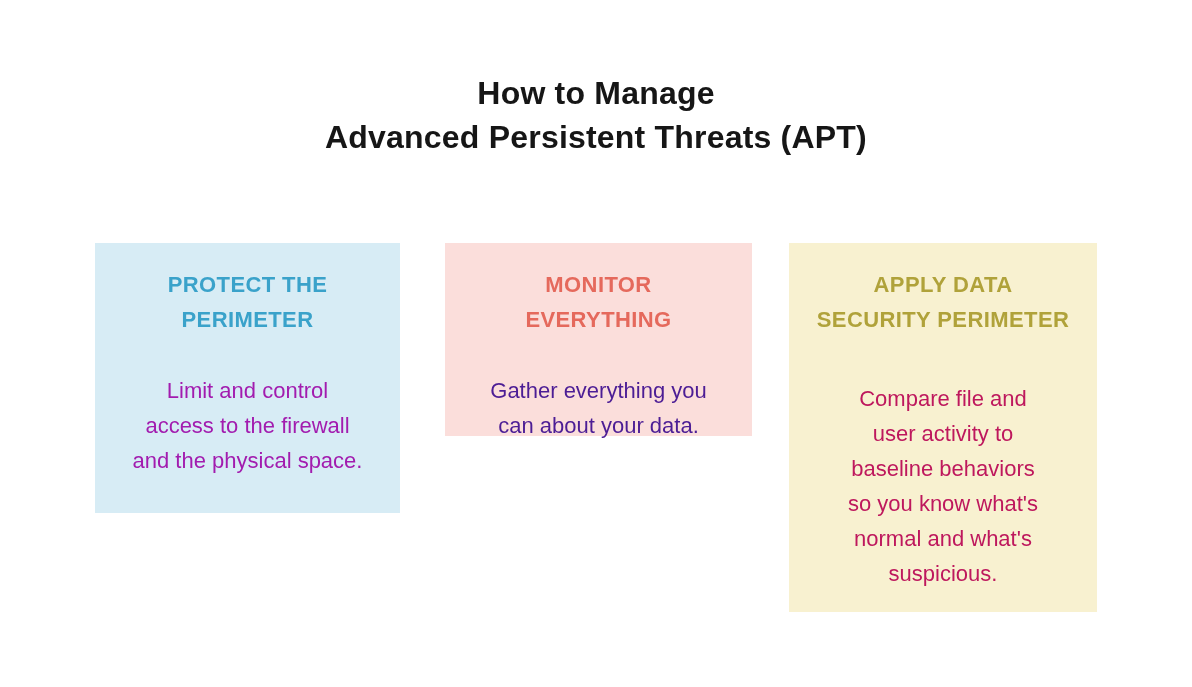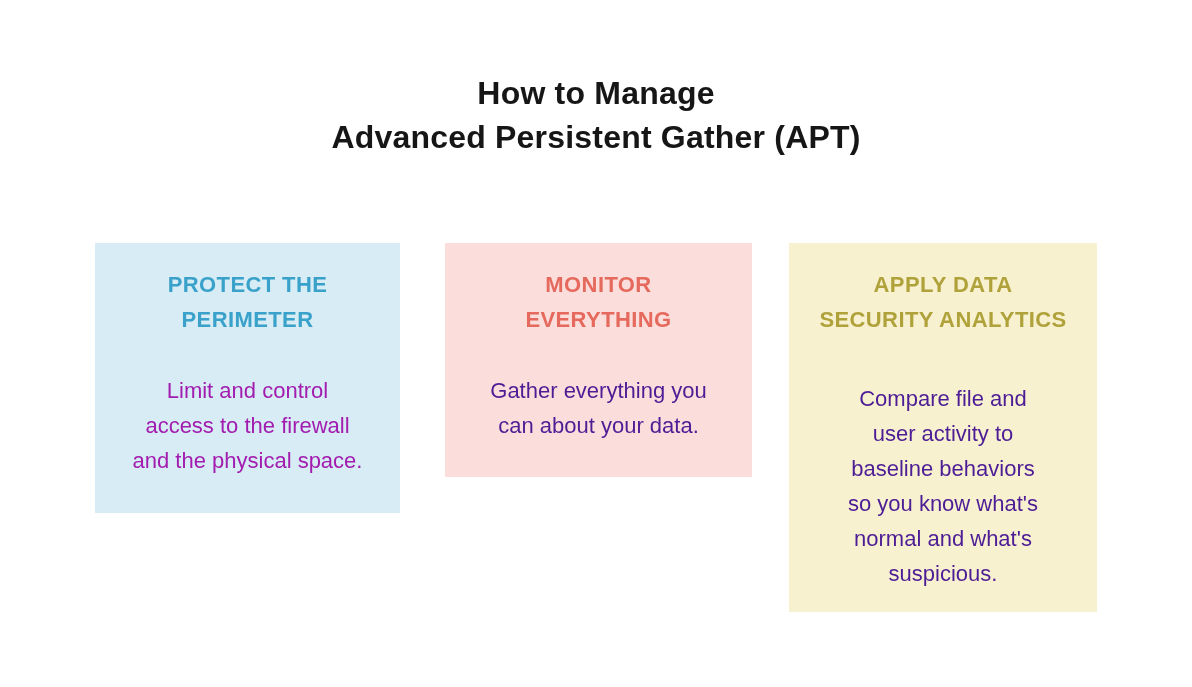--- a/index.html
+++ b/index.html
@@ -30,21 +30,21 @@
     letter-spacing: 0.2px;
   }
   .card {
     position: absolute;
     top: 243px;
     box-sizing: border-box;
     text-align: center;
     padding: 24px 18px 0 18px;
   }
   .card-1 { left: 95px;  width: 305px; height: 270px; }
-  .card-2 { left: 445px; width: 307px; height: 234px; }
+  .card-2 { left: 445px; width: 307px; height: 193px; }
   .card-3 { left: 789px; width: 308px; height: 369px; }
   .card-heading {
     margin: 0;
     font-size: 22px;
     line-height: 35px;
     font-weight: 700;
     letter-spacing: 0.4px;
     white-space: pre-line;
   }
   .card-body {
@@ -54,41 +54,41 @@
     font-weight: 400;
     white-space: pre-line;
   }
 </style>
 </head>
 <body>
 
 <div class="canvas">
 
   <h1 class="title" style="color: rgb(22, 22, 22);">How to Manage
-Advanced Persistent Gather (APT)</h1>
+Advanced Persistent Threats (APT)</h1>
 
   <section class="card card-1" style="background-color: rgb(215, 236, 245);">
     <h2 class="card-heading" style="color: rgb(58, 162, 202);">PROTECT THE
 PERIMETER</h2>
     <p class="card-body" style="color: #a21caf;">Limit and control
 access to the firewall
 and the physical space.</p>
   </section>
 
   <section class="card card-2" style="background-color: rgb(251, 222, 219);">
     <h2 class="card-heading" style="color: rgb(229, 105, 92);">MONITOR
 EVERYTHING</h2>
     <p class="card-body" style="color: #4c1d95;">Gather everything you
 can about your data.</p>
   </section>
 
   <section class="card card-3" style="background-color: rgb(248, 241, 208);">
     <h2 class="card-heading" style="color: rgb(176, 162, 58);">APPLY DATA
-SECURITY ANALYTICS</h2>
-    <p class="card-body" style="color: #4c1d95; margin-top: 44px;">Compare file and
+SECURITY PERIMETER</h2>
+    <p class="card-body" style="color: #be185d; margin-top: 44px;">Compare file and
 user activity to
 baseline behaviors
 so you know what's
 normal and what's
 suspicious.</p>
   </section>
 
 </div>
 
 </body></html>

